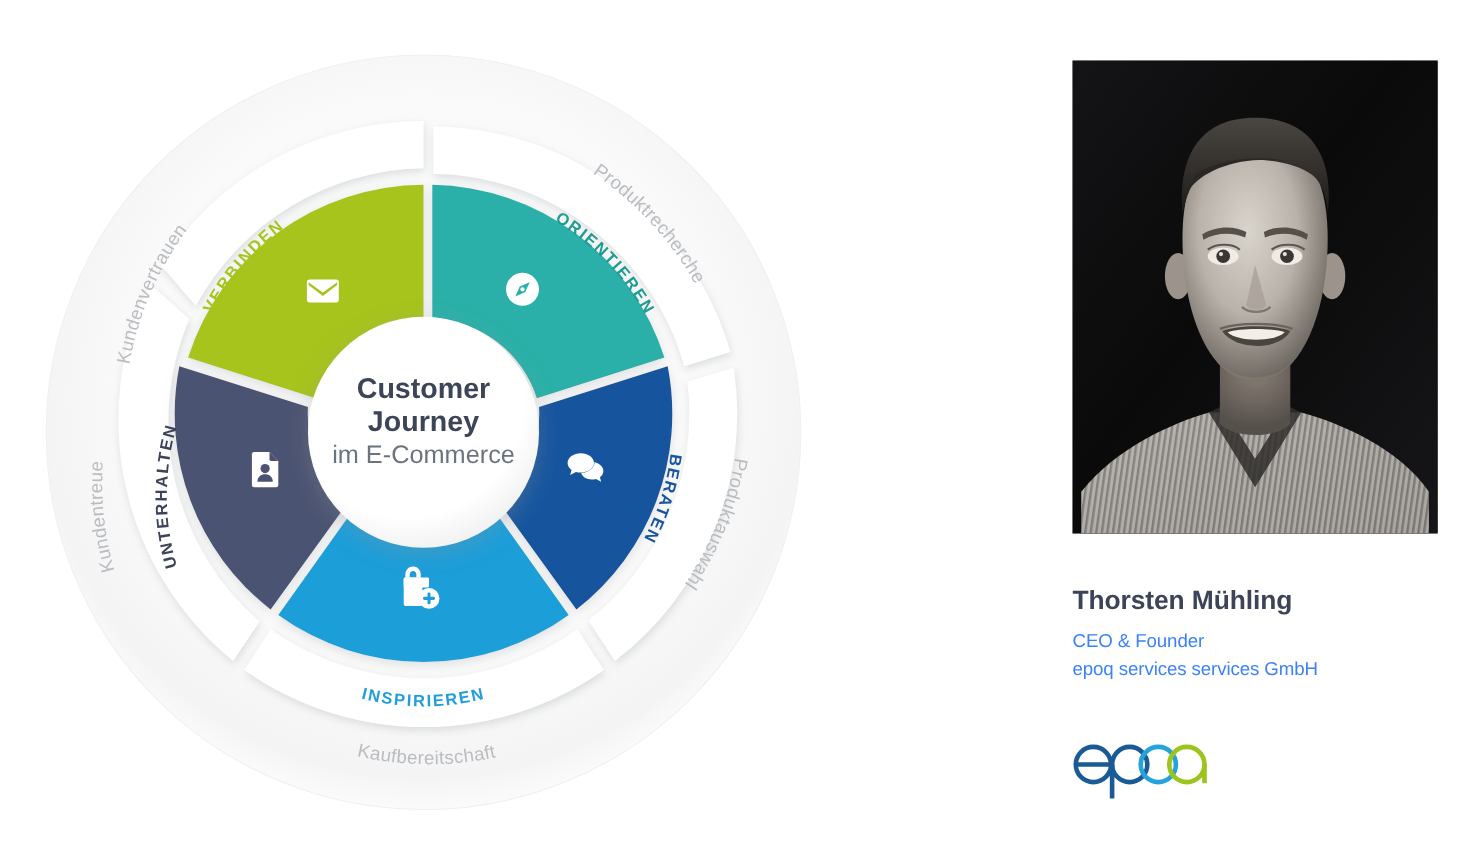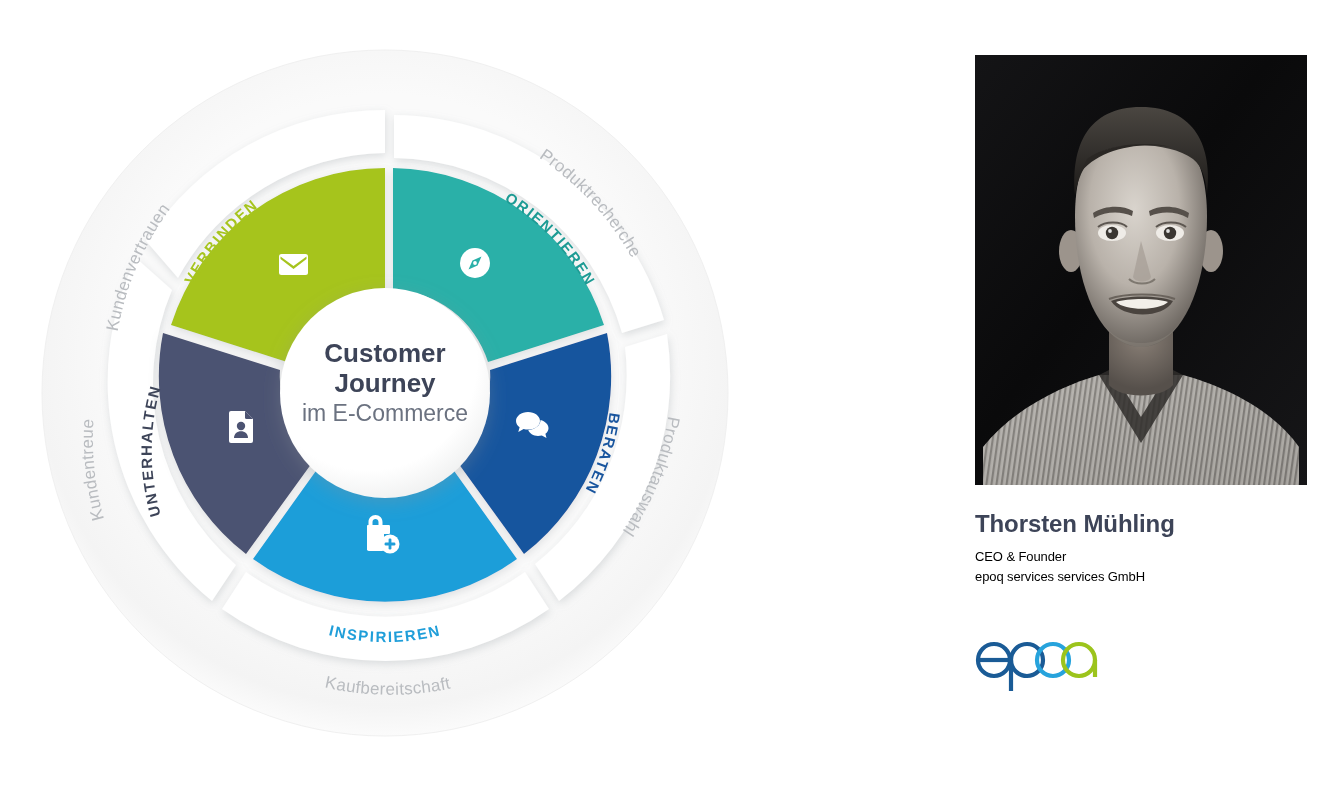--- a/index.html
+++ b/index.html
@@ -24,28 +24,28 @@
   }
   #portrait{
     width:332px;height:430px;
     display:block;
     position:relative;
     overflow:hidden;
     background:#0b0b0c;
   }
   #portrait svg{display:block;}
 
-  #person-block{margin-top:25px;}
+  #person-block{margin-top:48px;}
   #person-name{
     font-size:24px;font-weight:bold;color:#3d4458;
     letter-spacing:-0.1px;line-height:1.2;
     margin:0 0 8px 0;
   }
   .person-line{
-    font-size:13px;color:#000000;line-height:1.55;
+    font-size:17px;color:#3b82f6;line-height:1.55;
     letter-spacing:-0.1px;
   }
 
   #logo-wrap{margin-top:46px;}
   #epoq-logo{display:block;}
 
   
   .outer-label{
     font-size:17px;
     fill:#b9bcc0;

